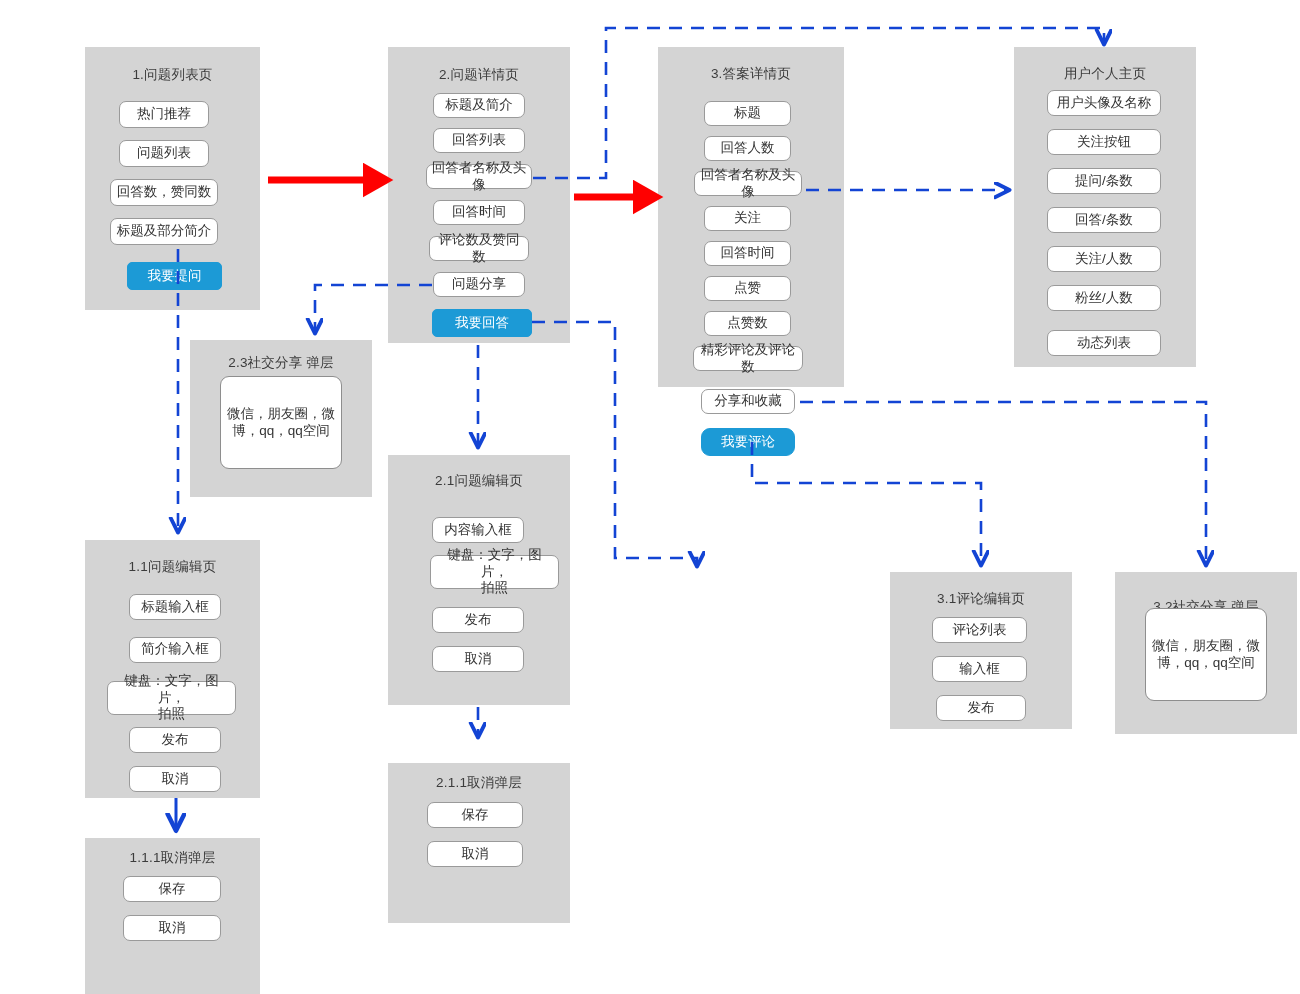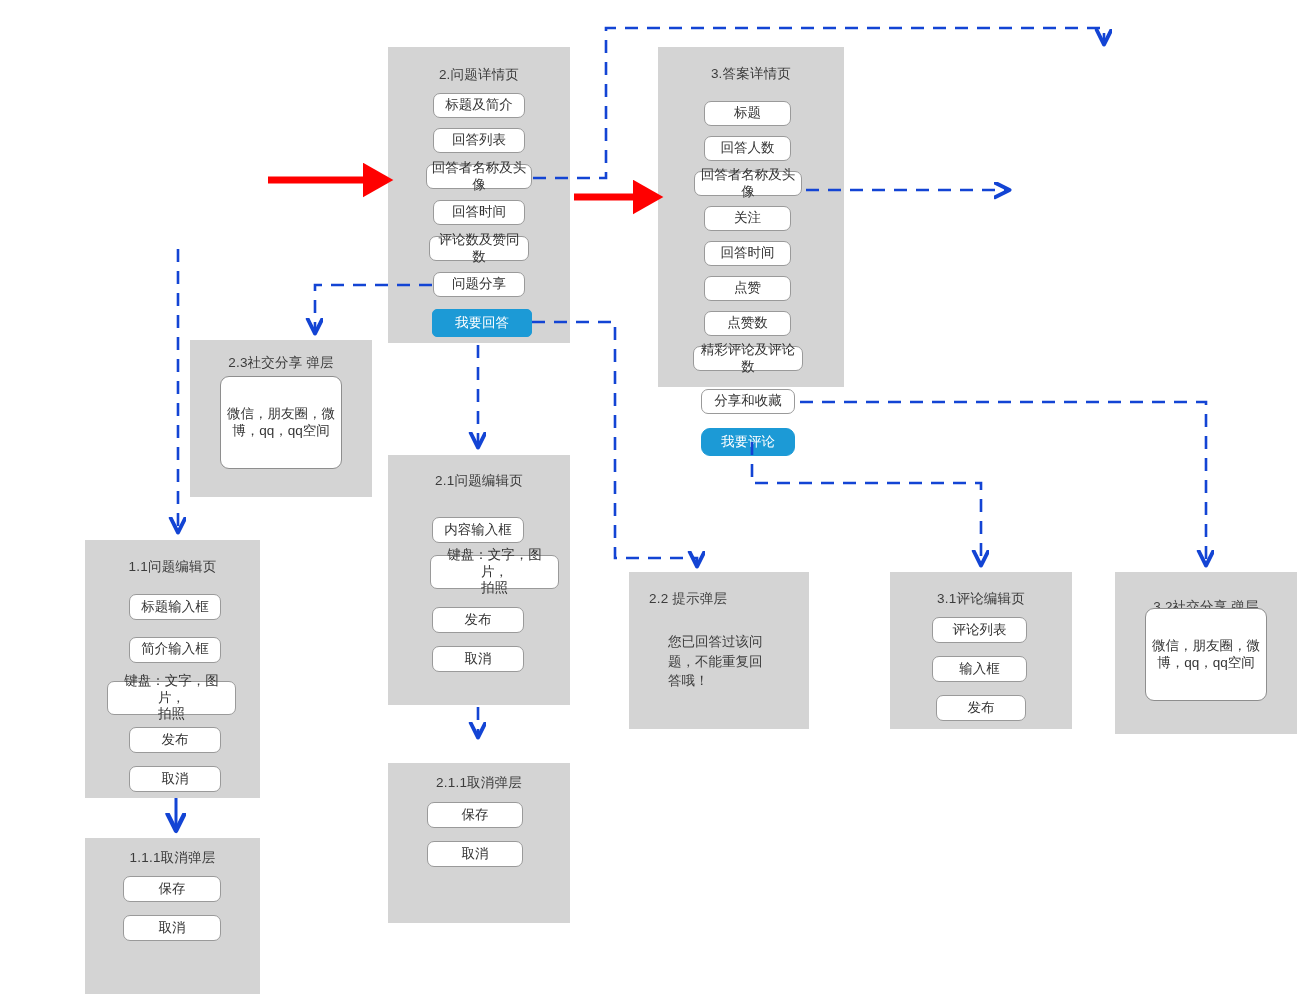--- a/index.html
+++ b/index.html
@@ -60,20 +60,28 @@
     line-height:1.45;
     text-align:left;
     white-space:pre-line;
   }
 </style>
 </head>
 <body>
 
 <div id="stage">
 
+  <div class="panel" style="left:85px;top:47px;width:175px;height:263px;">
+    <div class="panel-title" style="top:19px;">1.问题列表页</div>
+    <div class="node" style="left:34px;top:54px;width:90px;height:27px;">热门推荐</div>
+    <div class="node" style="left:34px;top:93px;width:90px;height:27px;">问题列表</div>
+    <div class="node" style="left:25px;top:132px;width:108px;height:27px;">回答数，赞同数</div>
+    <div class="node" style="left:25px;top:171px;width:108px;height:27px;">标题及部分简介</div>
+    <div class="node primary" style="left:42px;top:215px;width:95px;height:28px;">我要提问</div>
+  </div>
 
   <div class="panel" style="left:388px;top:47px;width:182px;height:296px;">
     <div class="panel-title" style="top:19px;">2.问题详情页</div>
     <div class="node" style="left:45px;top:46px;width:92px;height:25px;">标题及简介</div>
     <div class="node" style="left:45px;top:81px;width:92px;height:25px;">回答列表</div>
     <div class="node" style="left:38px;top:117px;width:106px;height:25px;">回答者名称及头像</div>
     <div class="node" style="left:45px;top:153px;width:92px;height:25px;">回答时间</div>
     <div class="node" style="left:41px;top:189px;width:100px;height:25px;">评论数及赞同数</div>
     <div class="node" style="left:45px;top:225px;width:92px;height:25px;">问题分享</div>
     <div class="node primary" style="left:44px;top:262px;width:100px;height:28px;">我要回答</div>
@@ -86,20 +94,30 @@
     <div class="node" style="left:36px;top:124px;width:108px;height:25px;">回答者名称及头像</div>
     <div class="node" style="left:46px;top:159px;width:87px;height:25px;">关注</div>
     <div class="node" style="left:46px;top:194px;width:87px;height:25px;">回答时间</div>
     <div class="node" style="left:46px;top:229px;width:87px;height:25px;">点赞</div>
     <div class="node" style="left:46px;top:264px;width:87px;height:25px;">点赞数</div>
     <div class="node" style="left:35px;top:299px;width:110px;height:25px;">精彩评论及评论数</div>
     <div class="node" style="left:43px;top:342px;width:94px;height:25px;">分享和收藏</div>
     <div class="node primary" style="left:43px;top:381px;width:94px;height:28px;border-radius:9px;">我要评论</div>
   </div>
 
+  <div class="panel" style="left:1014px;top:47px;width:182px;height:320px;">
+    <div class="panel-title" style="top:18px;">用户个人主页</div>
+    <div class="node" style="left:33px;top:43px;width:114px;height:26px;">用户头像及名称</div>
+    <div class="node" style="left:33px;top:82px;width:114px;height:26px;">关注按钮</div>
+    <div class="node" style="left:33px;top:121px;width:114px;height:26px;">提问/条数</div>
+    <div class="node" style="left:33px;top:160px;width:114px;height:26px;">回答/条数</div>
+    <div class="node" style="left:33px;top:199px;width:114px;height:26px;">关注/人数</div>
+    <div class="node" style="left:33px;top:238px;width:114px;height:26px;">粉丝/人数</div>
+    <div class="node" style="left:33px;top:283px;width:114px;height:26px;">动态列表</div>
+  </div>
 
   <div class="panel" style="left:190px;top:340px;width:182px;height:157px;">
     <div class="panel-title" style="top:14px;">2.3社交分享 弹层</div>
     <div class="node plain" style="left:30px;top:36px;width:122px;height:93px;">微信，朋友圈，微
 博，qq，qq空间</div>
   </div>
 
   <div class="panel" style="left:85px;top:540px;width:175px;height:258px;">
     <div class="panel-title" style="top:18px;">1.1问题编辑页</div>
     <div class="node" style="left:44px;top:54px;width:92px;height:26px;">标题输入框</div>
@@ -124,26 +142,20 @@
     <div class="node" style="left:44px;top:152px;width:92px;height:26px;">发布</div>
     <div class="node" style="left:44px;top:191px;width:92px;height:26px;">取消</div>
   </div>
 
   <div class="panel" style="left:388px;top:745px;width:182px;height:160px;margin-top:18px;">
     <div class="panel-title" style="top:11px;">2.1.1取消弹层</div>
     <div class="node" style="left:39px;top:39px;width:96px;height:26px;">保存</div>
     <div class="node" style="left:39px;top:78px;width:96px;height:26px;">取消</div>
   </div>
 
-  <div class="panel" style="left:629px;top:572px;width:180px;height:157px;">
-    <div class="panel-title" style="top:18px;text-align:left;padding-left:20px;">2.2  提示弹层</div>
-    <div class="plaintext" style="left:39px;top:60px;width:130px;">您已回答过该问
-题，不能重复回
-答哦！</div>
-  </div>
 
   <div class="panel" style="left:890px;top:572px;width:182px;height:157px;">
     <div class="panel-title" style="top:18px;">3.1评论编辑页</div>
     <div class="node" style="left:42px;top:45px;width:95px;height:26px;">评论列表</div>
     <div class="node" style="left:42px;top:84px;width:95px;height:26px;">输入框</div>
     <div class="node" style="left:46px;top:123px;width:90px;height:26px;">发布</div>
   </div>
 
   <div class="panel" style="left:1115px;top:572px;width:182px;height:162px;">
     <div class="panel-title" style="top:14px;margin-top:12px;">3.2社交分享 弹层</div>

